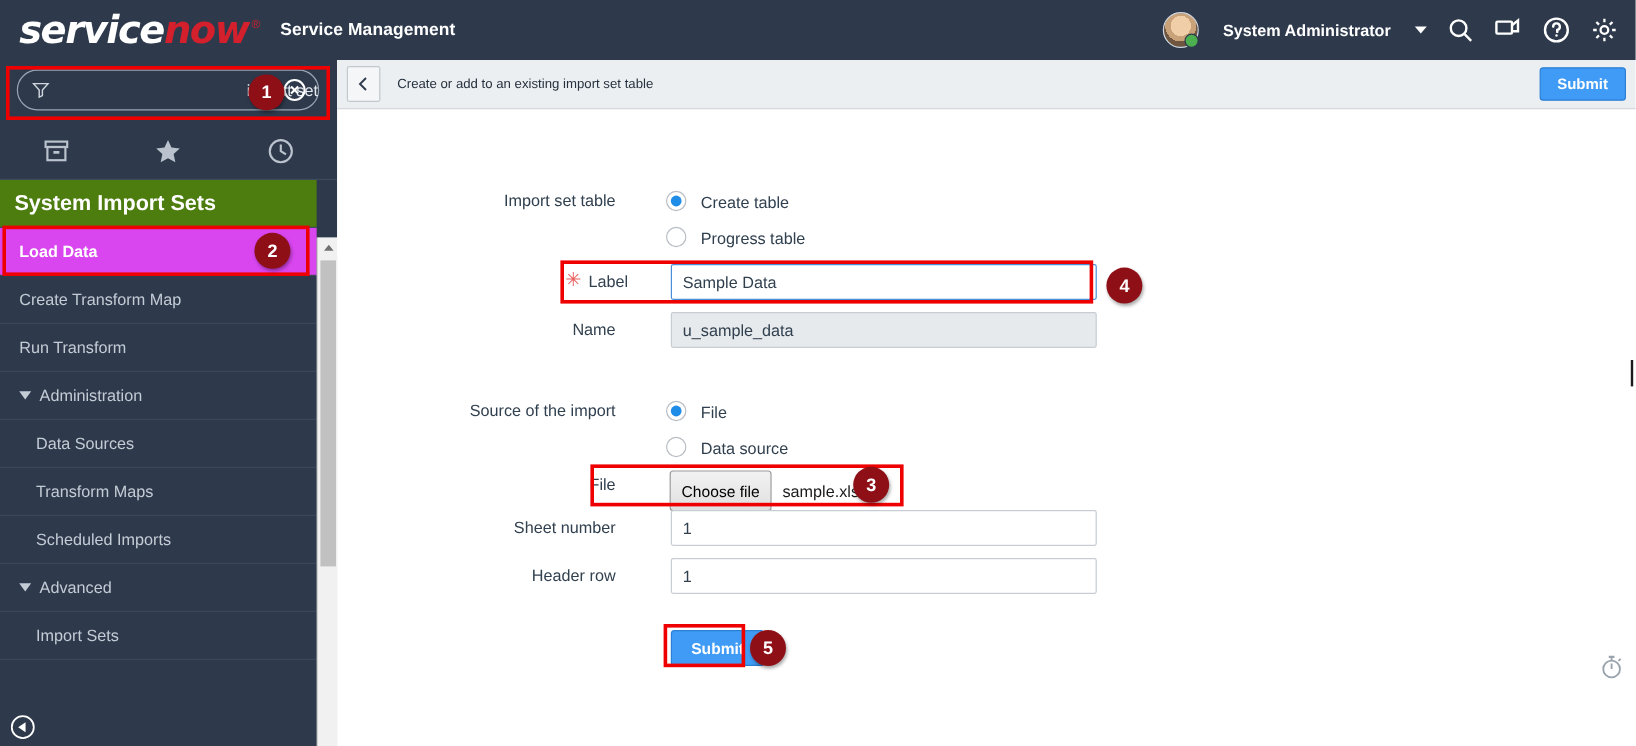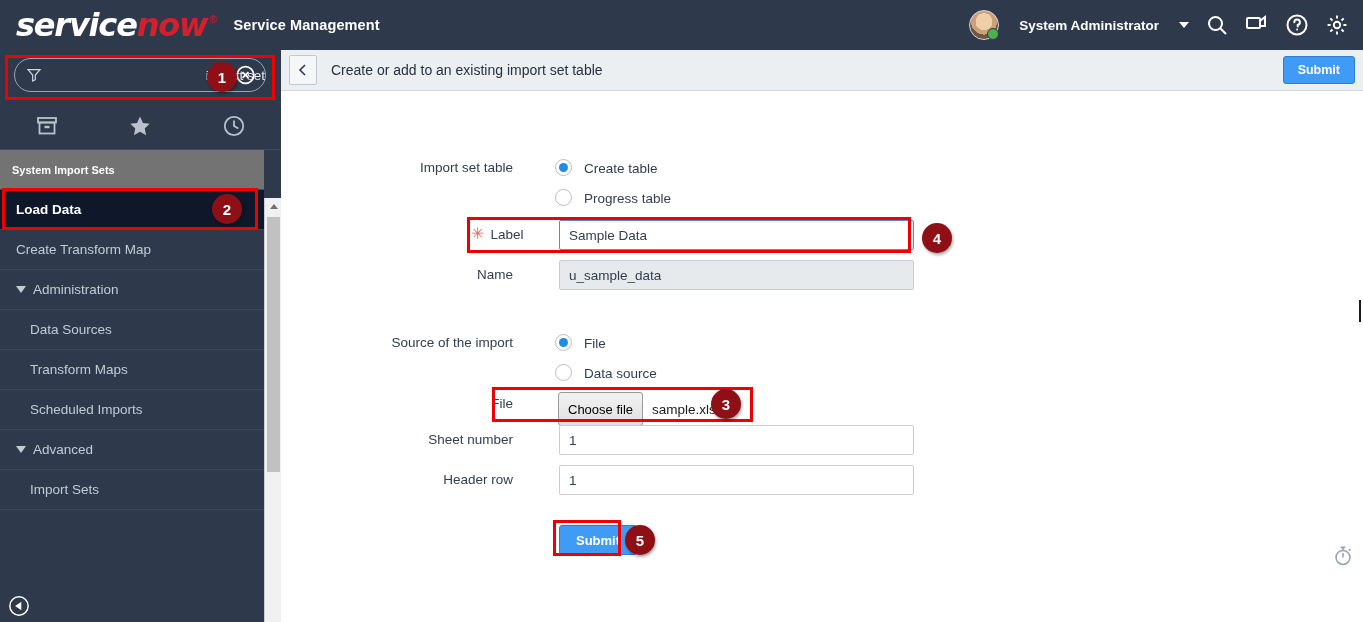--- a/index.html
+++ b/index.html
@@ -93,33 +93,33 @@
   .tabicon { width: 24px; height: 24px; color: #b9c2cd; }
 
   #navlist {
     position: absolute; left: 0; top: 100px;
     width: 264px; height: 439px;
     overflow: hidden;
   }
   .nav-header {
     height: 40px; display: flex; align-items: center;
     padding-left: 12px;
-    background: #737373;
-    color: #ffffff; font-size: 11px; font-weight: 700;
+    background: #4d7c0f;
+    color: #ffffff; font-size: 18px; font-weight: 700;
     border-bottom: 1px solid #3d4a5d;
   }
   .nav-item {
     height: 40px; display: flex; align-items: center;
     color: #c3cbd5; font-size: 13.5px;
     border-bottom: 1px solid #3b4759;
   }
   .nav-item.lvl1 { padding-left: 16px; }
   .nav-item.lvl2 { padding-left: 30px; }
   .nav-item.active {
-    background: #0f172a; color: #ffffff; font-weight: 700;
+    background: #d946ef; color: #ffffff; font-weight: 700;
   }
   .nav-item.group { padding-left: 16px; color: #c3cbd5; }
   .tri {
     width: 0; height: 0; margin-right: 7px;
     border-left: 5px solid transparent; border-right: 5px solid transparent;
     border-top: 7px solid #c3cbd5;
   }
   #loaddata-highlight {
     position: absolute; left: 2px; top: 188px;
     width: 256px; height: 42px;
@@ -165,21 +165,21 @@
     background: #eceff1; border-bottom: 1px solid #d4d8dc;
     display: flex; align-items: center;
   }
   #back-btn {
     margin-left: 8px; width: 28px; height: 30px;
     background: #f5f6f7; border: 1px solid #c3c8cd; border-radius: 2px;
     display: flex; align-items: center; justify-content: center;
     color: #2e3a4c;
   }
   #breadcrumb-title {
-    margin-left: 14px; font-size: 14px; color: #26313f;
+    margin-left: 14px; font-size: 11px; color: #26313f;
   }
   #top-submit {
     position: absolute; right: 8px; top: 6px;
     height: 28px; padding: 0 14px;
     background: #3f9bf5; border: 1px solid #2b7fd4; border-radius: 3px;
     color: #ffffff; font-size: 12.5px; font-weight: 700;
     display: flex; align-items: center; justify-content: center;
     cursor: pointer;
   }
 
@@ -322,20 +322,23 @@
   </div>
 
   <div id="navlist">
     <div class="nav-header">System Import Sets</div>
     <div class="nav-item lvl1 active">
       <span>Load Data</span>
     </div>
     <div class="nav-item lvl1">
       <span>Create Transform Map</span>
     </div>
+    <div class="nav-item lvl1">
+      <span>Run Transform</span>
+    </div>
     <div class="nav-item group">
       <span class="tri"></span>
       <span>Administration</span>
     </div>
     <div class="nav-item lvl2">
       <span>Data Sources</span>
     </div>
     <div class="nav-item lvl2">
       <span>Transform Maps</span>
     </div>

